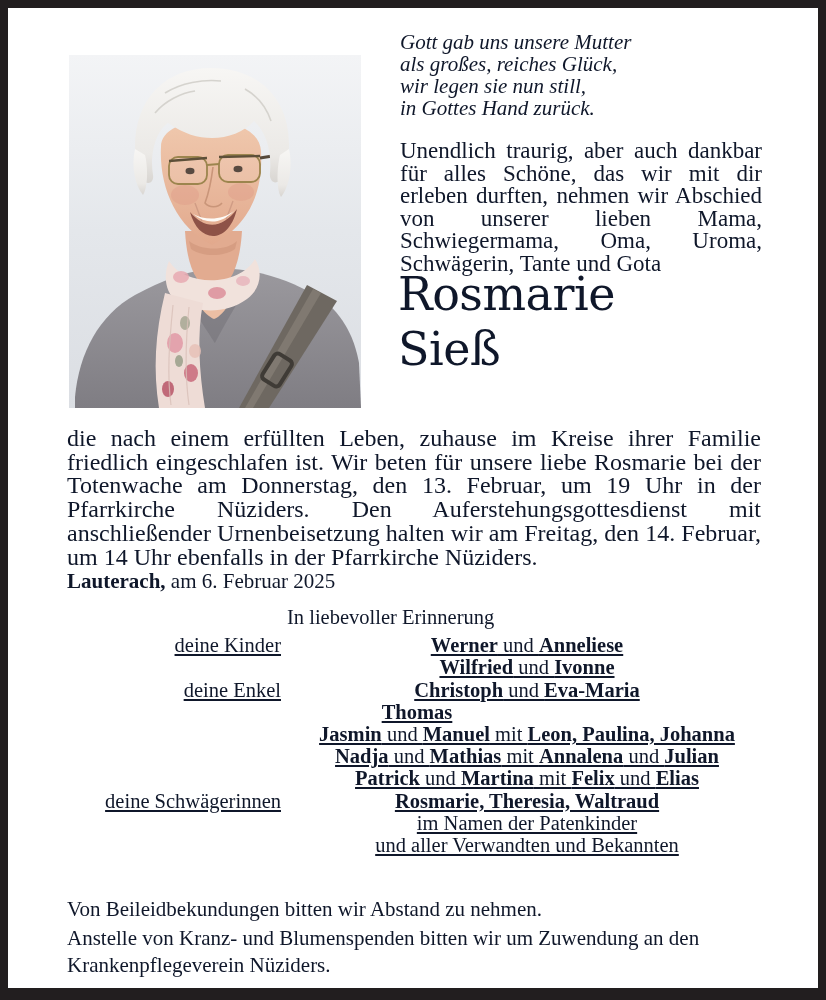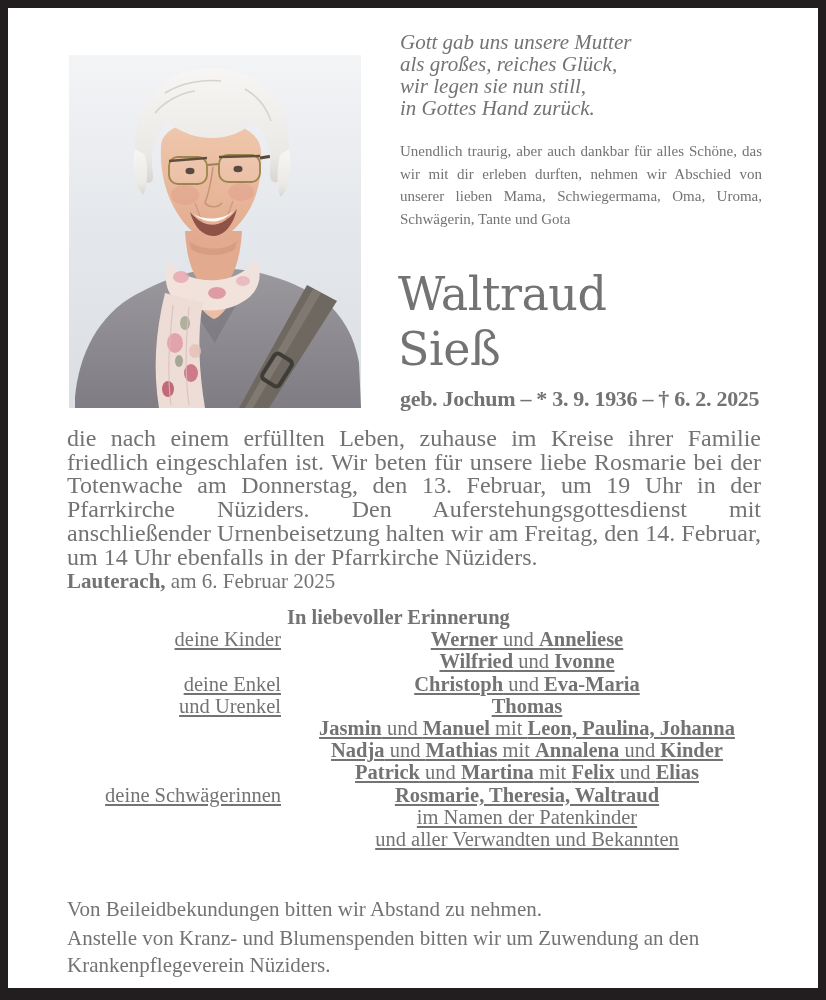--- a/index.html
+++ b/index.html
@@ -1,35 +1,35 @@
 <!DOCTYPE html>
 <html lang="de"><head>
 <meta charset="utf-8">
 <style>
   html,body{margin:0;padding:0;background:#fff;}
   .page{
     position:relative;width:826px;height:1000px;background:#ffffff;
-    font-family:"Liberation Serif", serif;color:#737373;overflow:hidden;
+    font-family:"Liberation Serif", serif;color:#0f172a;overflow:hidden;
   }
   .frame{position:absolute;background:#221e1f;}
   .frame-top{left:0;top:0;width:826px;height:8px;}
   .frame-left{left:0;top:0;width:8px;height:1000px;}
   .frame-right{left:818px;top:0;width:8px;height:1000px;}
   .frame-bottom{left:0;top:988px;width:826px;height:12px;}
 
   .photo{position:absolute;left:69px;top:55px;width:292px;height:353px;}
   .photo svg{display:block;width:100%;height:100%;}
 
   .poem{
     position:absolute;left:400px;top:31px;width:362px;
     font-style:italic;font-size:21px;line-height:22px;
   }
   .intro{
     position:absolute;left:400px;top:140px;width:362px;
-    font-size:15px;line-height:22.5px;text-align:justify;hyphens:auto;
+    font-size:23px;line-height:22.5px;text-align:justify;hyphens:auto;
   }
   .name{
     position:absolute;left:398px;top:267px;width:380px;
     font-family:"DejaVu Serif", serif;font-size:46px;line-height:55px;
     letter-spacing:-0.5px;
   }
   .dates{
     position:absolute;left:400px;top:386px;width:380px;
     font-weight:bold;font-size:22px;line-height:26px;letter-spacing:-0.3px;
   }
@@ -39,21 +39,21 @@
   }
   .places{
     position:absolute;left:67px;top:545px;width:700px;
     font-size:21px;line-height:24px;font-weight:bold;
   }
   .places .normal{font-weight:normal;}
   .memorial{
     position:absolute;left:67px;top:606px;width:700px;
     font-size:20.5px;line-height:22.2px;
   }
-  .mem-heading{margin-left:220px;font-weight:bold;}
+  .mem-heading{margin-left:220px;margin-bottom:6px;}
   .mem-row{display:flex;text-decoration:underline;}
   .mem-label{flex:none;width:214px;text-align:right;padding-right:6px;white-space:nowrap;}
   .mem-value{flex:1;text-align:center;}
   .mem-value .b{font-weight:bold;}
   .condolence{
     position:absolute;left:67px;top:897px;width:700px;
     font-size:21px;line-height:24px;font-family:Liberation Serif, serif;
   }
   .donation{
     position:absolute;left:67px;top:925px;width:700px;
@@ -159,25 +159,24 @@
   <div class="poem">
     <div>Gott gab uns unsere Mutter</div>
     <div>als großes, reiches Glück,</div>
     <div>wir legen sie nun still,</div>
     <div>in Gottes Hand zurück.</div>
   </div>
 
   <div class="intro">Unendlich traurig, aber auch dankbar für alles Schöne, das wir mit dir erleben durften, nehmen wir Abschied von unserer lieben Mama, Schwiegermama, Oma, Uroma, Schwägerin, Tante und Gota</div>
 
   <div class="name">
-    <div>Waltraud</div>
+    <div>Rosmarie</div>
     <div>Sieß</div>
   </div>
 
-  <div class="dates">geb. Jochum – * 3. 9. 1936 – † 6. 2. 2025</div>
 
   <div class="announcement">die nach einem erfüllten Leben, zuhause im Kreise ihrer Familie friedlich eingeschlafen ist. Wir beten für unsere liebe Rosmarie bei der Totenwache am Donnerstag, den 13. Februar, um 19 Uhr in der Pfarrkirche Nüziders. Den Auferstehungsgottesdienst mit anschließender Urnenbeisetzung halten wir am Freitag, den 14. Februar, um 14 Uhr ebenfalls in der Pfarrkirche Nüziders.</div>
 
   <div class="places">
     <br>
     <span>Lauterach,</span><span class="normal"> am 6. Februar 2025</span>
   </div>
 
   <div class="memorial">
     <div class="mem-heading">In liebevoller Erinnerung</div>
@@ -188,30 +187,29 @@
         </div>
         <div class="mem-row">
           <span class="mem-label"></span>
           <span class="mem-value"><span class="b">Wilfried</span><span> und </span><span class="b">Ivonne</span></span>
         </div>
         <div class="mem-row">
           <span class="mem-label">deine Enkel</span>
           <span class="mem-value"><span class="b">Christoph</span><span> und </span><span class="b">Eva-Maria</span></span>
         </div>
         <div class="mem-row">
-          <span class="mem-label">und Urenkel</span>
           <span class="mem-value"><span class="b">Thomas</span></span>
         </div>
         <div class="mem-row">
           <span class="mem-label"></span>
           <span class="mem-value"><span class="b">Jasmin</span><span> und </span><span class="b">Manuel</span><span> mit </span><span class="b">Leon, Paulina, Johanna</span></span>
         </div>
         <div class="mem-row">
           <span class="mem-label"></span>
-          <span class="mem-value"><span class="b">Nadja</span><span> und </span><span class="b">Mathias</span><span> mit </span><span class="b">Annalena</span><span> und </span><span class="b">Kinder</span></span>
+          <span class="mem-value"><span class="b">Nadja</span><span> und </span><span class="b">Mathias</span><span> mit </span><span class="b">Annalena</span><span> und </span><span class="b">Julian</span></span>
         </div>
         <div class="mem-row">
           <span class="mem-label"></span>
           <span class="mem-value"><span class="b">Patrick</span><span> und </span><span class="b">Martina</span><span> mit </span><span class="b">Felix</span><span> und </span><span class="b">Elias</span></span>
         </div>
         <div class="mem-row">
           <span class="mem-label">deine Schwägerinnen</span>
           <span class="mem-value"><span class="b">Rosmarie, Theresia, Waltraud</span></span>
         </div>
         <div class="mem-row">

